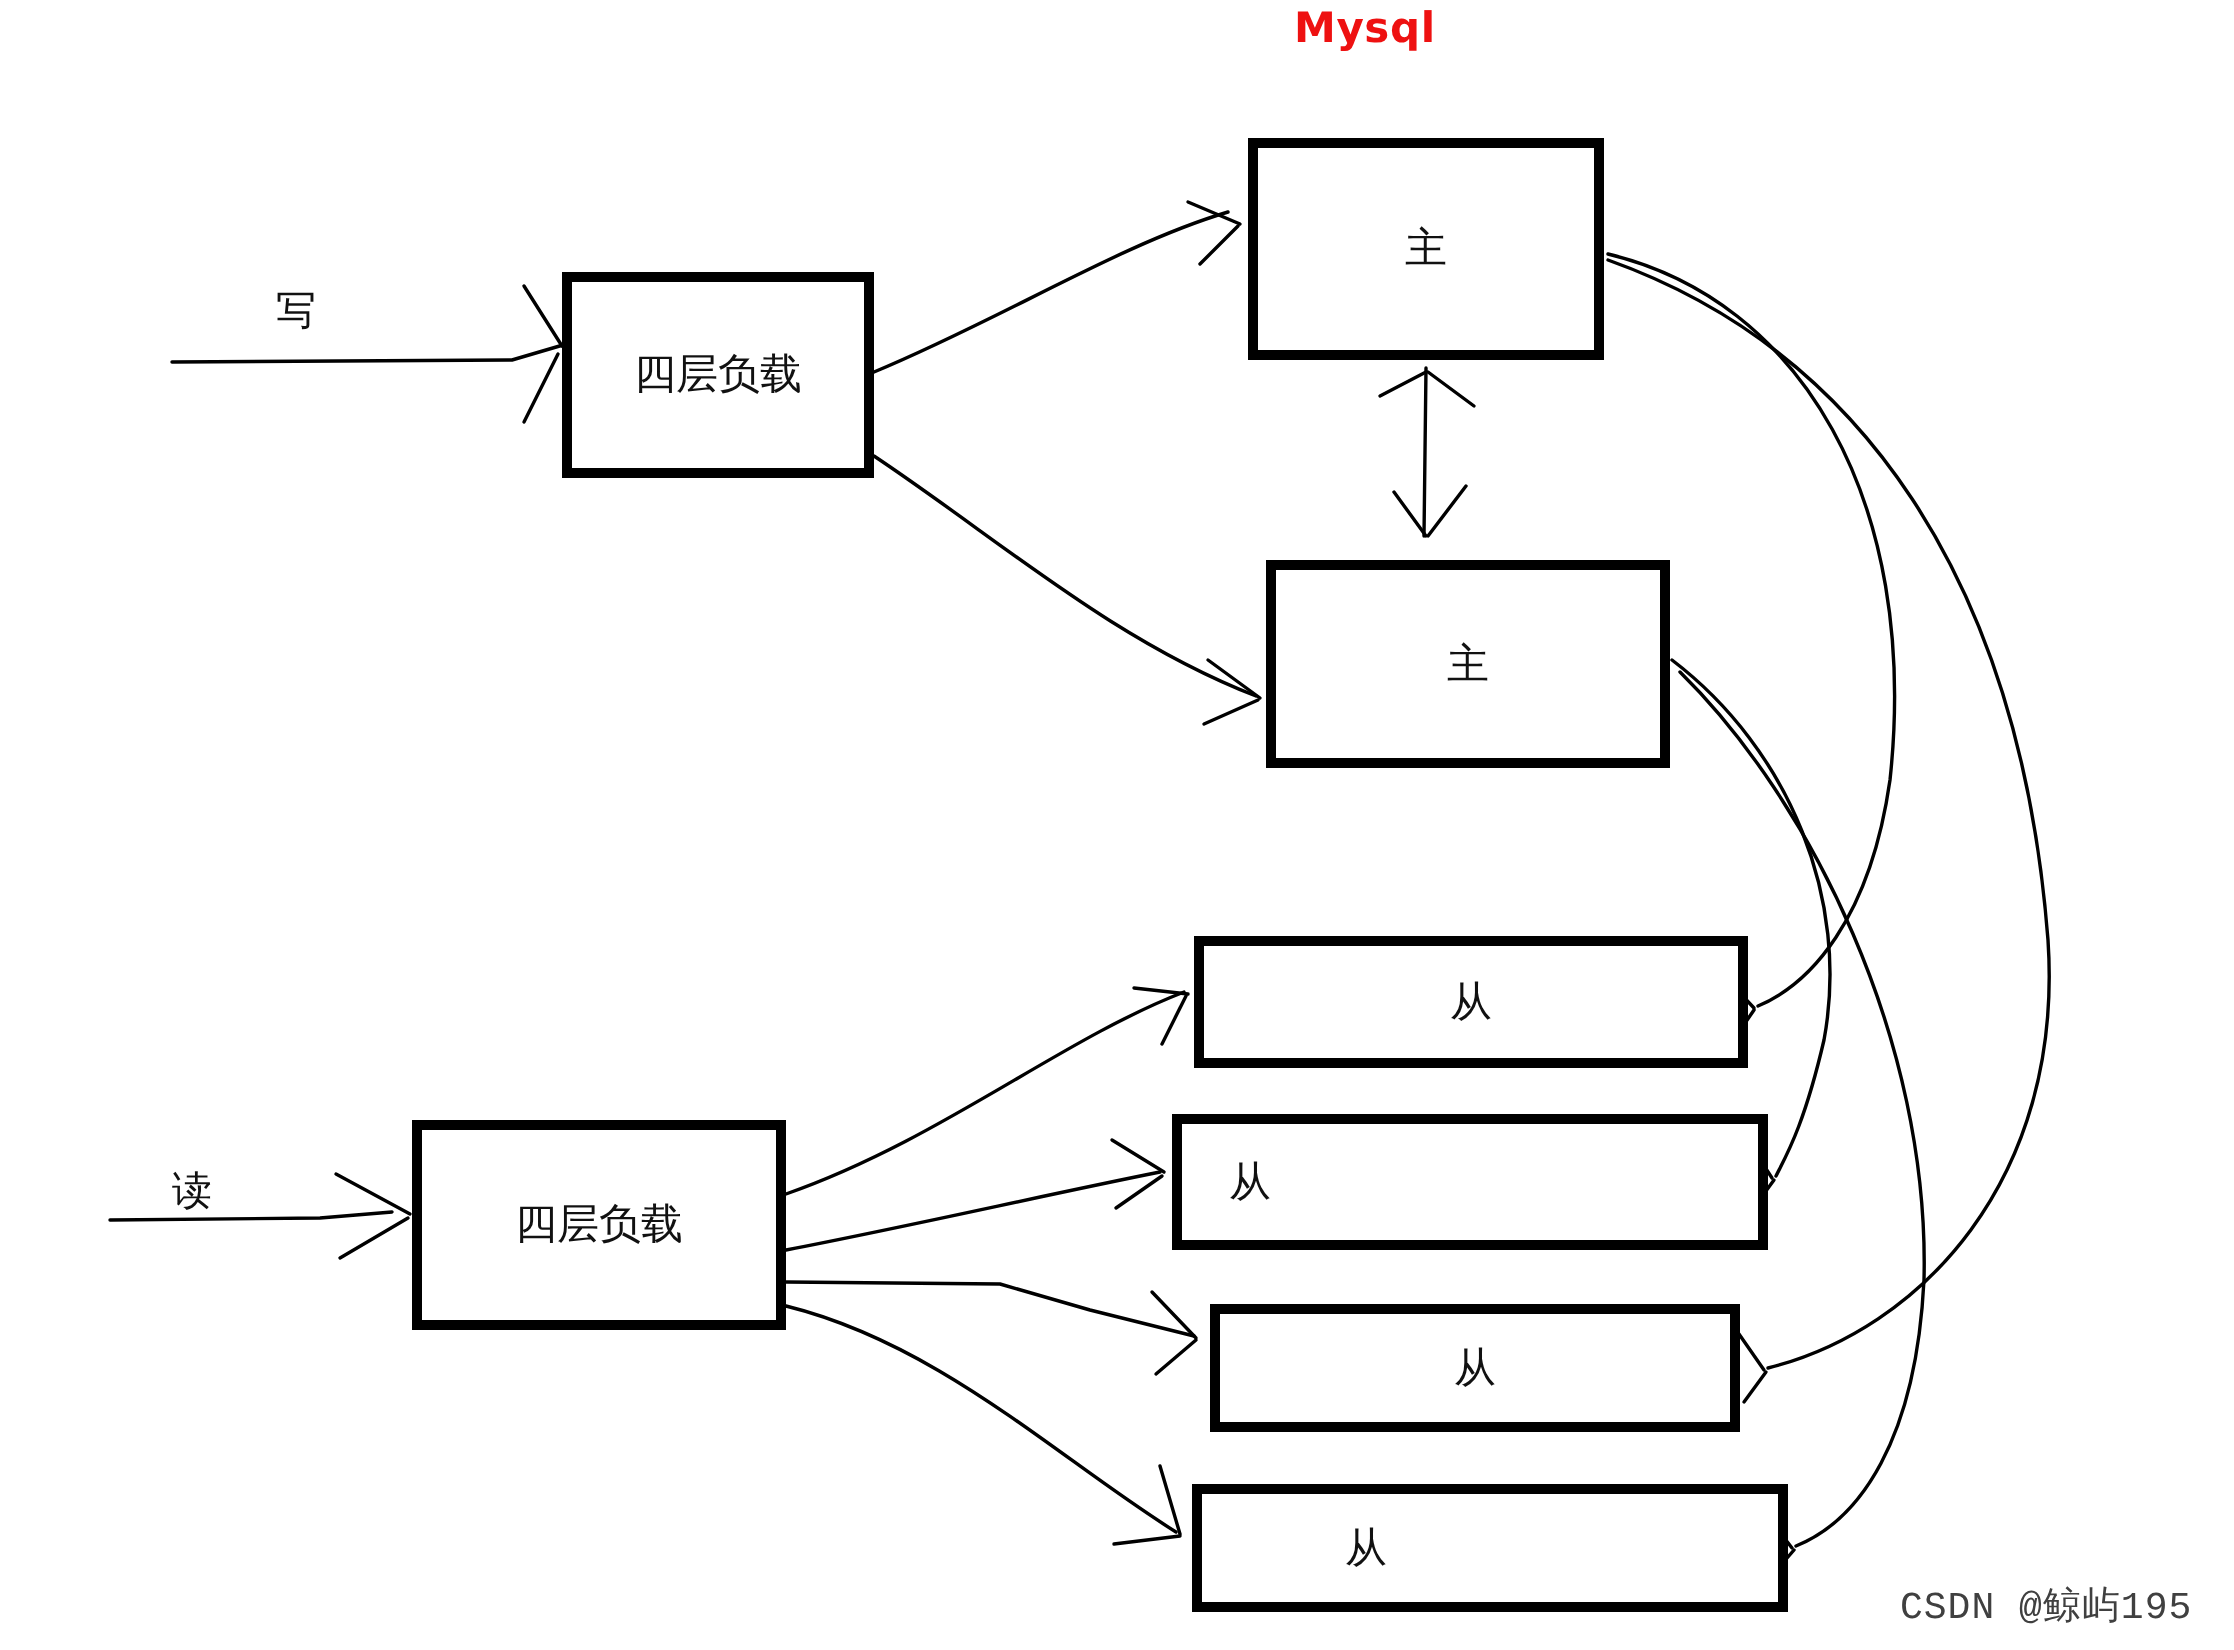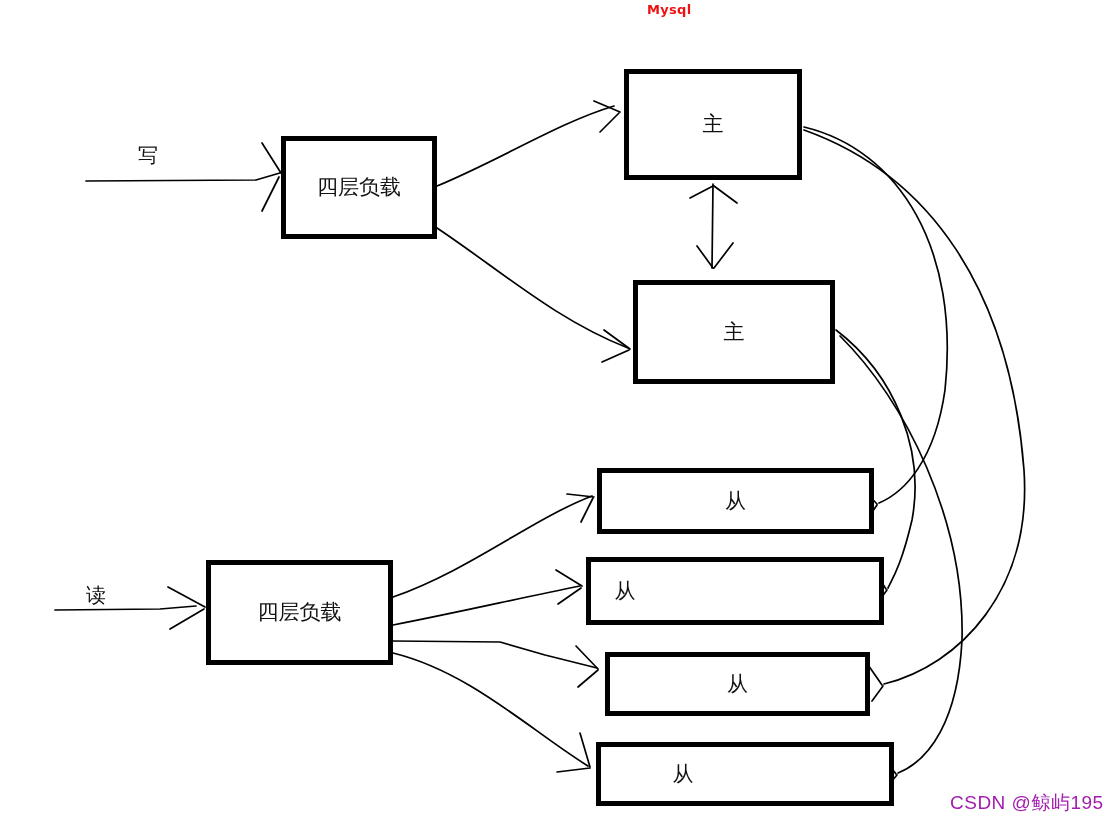--- a/index.html
+++ b/index.html
@@ -20,21 +20,21 @@
     left: 0;
     top: 0;
     width: 1117px;
     height: 825px;
     pointer-events: none;
   }
   .title {
     position: absolute;
     font-family: "DejaVu Sans", "Liberation Sans", sans-serif;
     font-weight: bold;
-    font-size: 13px;
+    font-size: 21px;
     color: #ee1111;
     letter-spacing: 0.3px;
     white-space: nowrap;
   }
   .node {
     position: absolute;
     box-sizing: border-box;
     background: #ffffff;
     border: 5px solid #000000;
     display: flex;
@@ -58,23 +58,23 @@
   }
   .edge-label {
     position: absolute;
     font-family: "DejaVu Sans", "Liberation Sans", sans-serif;
     font-size: 20px;
     color: #111111;
     white-space: nowrap;
   }
   .watermark {
     position: absolute;
-    font-family: Liberation Sans, sans-serif;
+    font-family: Liberation Mono, monospace;
     font-size: 19px;
-    color: #a21caf;
+    color: #404040;
     white-space: nowrap;
     letter-spacing: 0.5px;
   }
 </style>
 </head>
 <body>
 
 <div id="canvas">
 
   <svg id="wires" viewBox="0 0 1117 825" xmlns="http://www.w3.org/2000/svg">

